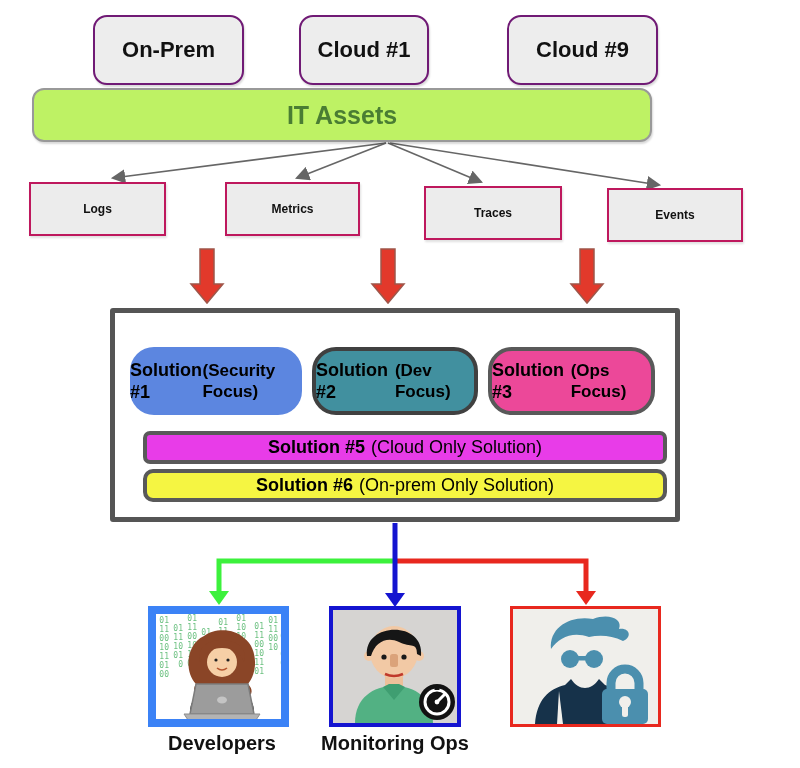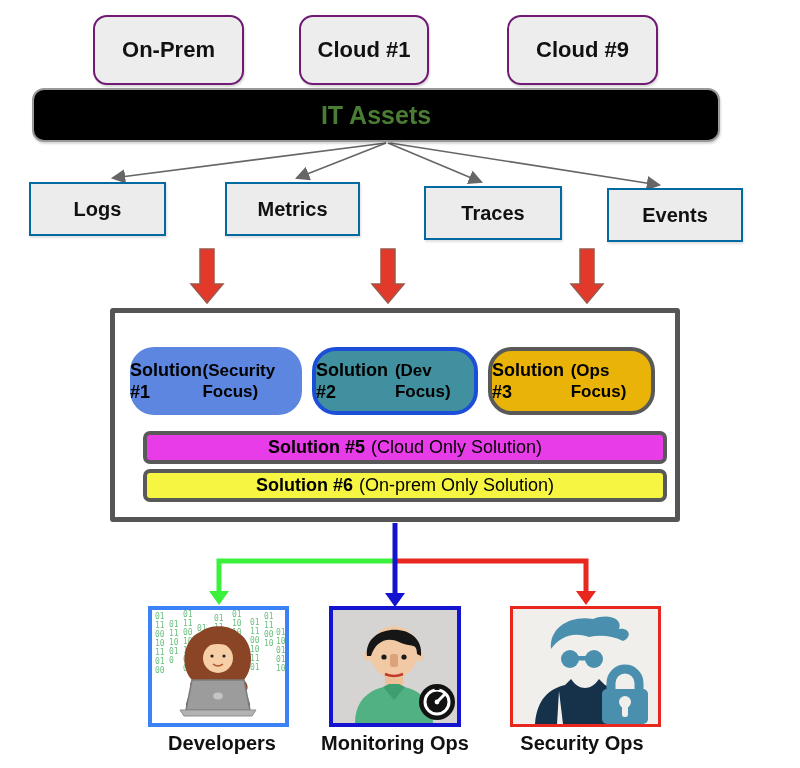--- a/index.html
+++ b/index.html
@@ -17,68 +17,68 @@
     background: #ededed; border: 2px solid #701a75; border-radius: 14px;
     display: flex; align-items: center; justify-content: center;
     font-weight: bold; font-size: 22px; box-shadow: 1px 2px 2px rgba(0,0,0,.15);
   }
   #src-onprem { left: 93px;  width: 151px; }
   #src-cloud1 { left: 299px; width: 130px; }
   #src-cloud2 { left: 507px; width: 151px; }
 
   
   .assets-bar {
-    position: absolute; left: 32px; top: 88px; width: 688px; height: 54px;
-    background: #000000; border: 2px solid #999; border-radius: 12px;
+    position: absolute; left: 32px; top: 88px; width: 620px; height: 54px;
+    background: #bef264; border: 2px solid #999; border-radius: 12px;
     display: flex; align-items: center; justify-content: center;
     font-weight: bold; font-size: 25px; color: #4a7d33;
     box-shadow: 1px 2px 2px rgba(0,0,0,.15);
   }
 
   
   .tele-box {
     position: absolute; height: 54px;
-    background: #ececec; border: 2px solid #0369a1;
-    display: flex; align-items: center; justify-content: center;
-    font-weight: bold; font-size: 20px; box-shadow: 1px 2px 2px rgba(0,0,0,.12); text-align: right;
+    background: #ececec; border: 2px solid #be185d;
+    display: flex; align-items: center; justify-content: center;
+    font-weight: bold; font-size: 12px; box-shadow: 1px 2px 2px rgba(0,0,0,.12); text-align: right;
   }
   #tele-logs    { left: 29px;  top: 182px; width: 137px; }
   #tele-metrics { left: 225px; top: 182px; width: 135px; }
   #tele-traces  { left: 424px; top: 186px; width: 138px; }
   #tele-events  { left: 607px; top: 188px; width: 136px; }
 
   
   .solutions-container {
     position: absolute; left: 110px; top: 308px; width: 570px; height: 214px;
     background: #ffffff; border: 5px solid #555; border-radius: 3px;
   }
   .sol-box {
     position: absolute; top: 347px; height: 68px; border-radius: 24px;
     display: flex; align-items: center; justify-content: center;
     color: #000; line-height: 1.25;
   }
   .sol-title { font-weight: bold; font-size: 18px; }
   .sol-sub   { font-size: 17px; font-weight: bold; }
   #sol1 { left: 130px; width: 172px; background: #5c86e0; }
-  #sol2 { left: 312px; width: 166px; background: #41909f; border: 4px solid #1d4ed8; }
-  #sol3 { left: 488px; width: 167px; background: #eab308; border: 4px solid #595959; }
+  #sol2 { left: 312px; width: 166px; background: #41909f; border: 4px solid #404040; }
+  #sol3 { left: 488px; width: 167px; background: #ec4899; border: 4px solid #595959; }
 
   .sol-bar {
     position: absolute; left: 143px; width: 524px; height: 33px;
     border: 4px solid #595959; border-radius: 7px;
     display: flex; align-items: center; justify-content: center;
     font-size: 18px; color: #000;
   }
   #bar5 { top: 431px; background: #e83ce8; }
-  #bar6 { top: 469px; background: #f5f542; }
+  #bar6 { top: 469px; background: #f5f542; border-radius: 10px; }
   .sol-bar .t { font-weight: bold; margin-right: 6px; }
 
   
   .persona-media { position: absolute; top: 606px; height: 121px; overflow: hidden; }
-  #p-dev { left: 148px; width: 141px; background: #ffffff; border: 4px solid #3b82f6; }
+  #p-dev { left: 148px; width: 141px; background: #ffffff; border: 8px solid #3b82f6; text-align: right; }
   #p-mon { left: 329px; width: 132px; background: #d6d4d2; border: 4px solid #1414d0; }
   #p-sec { left: 510px; width: 151px; background: #f0efeb; border: 3px solid #e8281e; }
   .persona-media svg { position: absolute; left: 0; top: 0; }
 
   .persona-label {
     position: absolute; top: 732px; transform: translateX(-50%);
     font-weight: bold; font-size: 20px; white-space: nowrap;
   }
   #lbl-dev { left: 222px; }
   #lbl-mon { left: 395px; }
@@ -245,15 +245,14 @@
         <path d="M-14,-4 v-8 a14,14 0 0 1 28,0 v8" fill="none" stroke="#4b8fae" stroke-width="9"></path>
         <rect x="-23" y="-6" width="46" height="35" rx="5" fill="#4b8fae"></rect>
         <circle cx="0" cy="7" r="6" fill="#f0efeb"></circle>
         <rect x="-3" y="9" width="6" height="13" rx="2.5" fill="#f0efeb"></rect>
       </g>
     </svg>
   </div>
 
   <div class="persona-label" id="lbl-dev">Developers</div>
   <div class="persona-label" id="lbl-mon">Monitoring Ops</div>
-  <div class="persona-label" id="lbl-sec">Security Ops</div>
 
 </div>
 
 </body></html>

